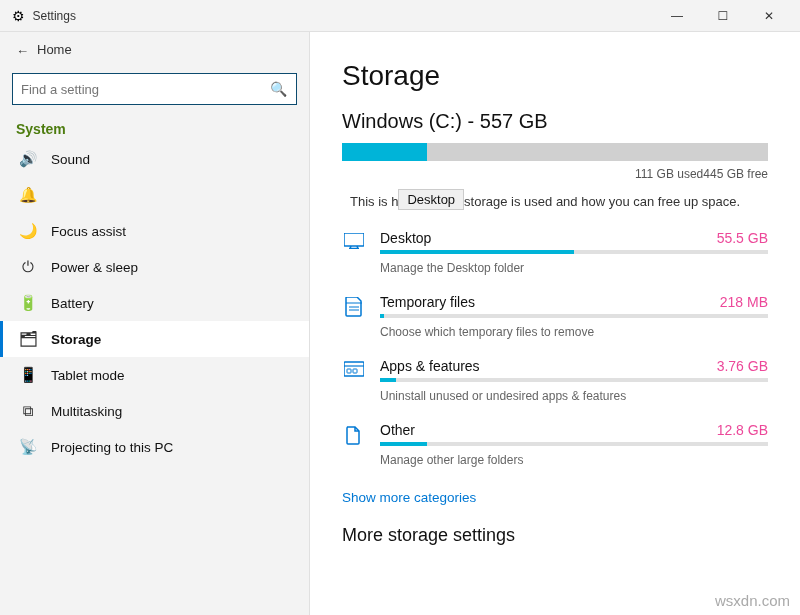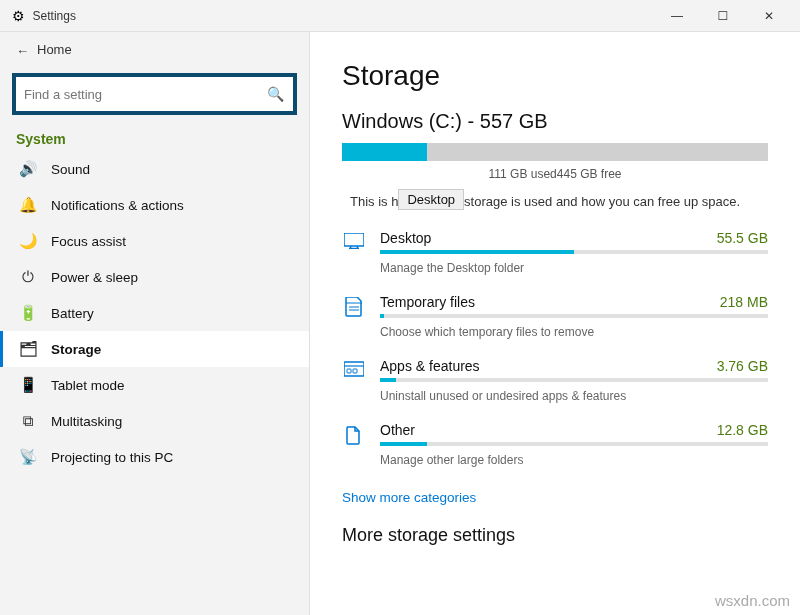--- a/index.html
+++ b/index.html
@@ -85,23 +85,23 @@
       cursor: pointer;
       gap: 8px;
       color: #333;
       font-size: 13px;
     }
 
     .search-box {
       margin: 6px 12px 10px 12px;
       display: flex;
       align-items: center;
-      border: 4px solid #0c4a6e;
+      border: 1px solid #0c4a6e;
       background: #fff;
-      height: 42px;
+      height: 32px;
       padding: 0 8px;
     }
     .search-input {
       border: none;
       outline: none;
       flex: 1;
       font-size: 13px;
       background: transparent;
       color: #333;
     }
@@ -172,21 +172,21 @@
       border-radius: 0;
     }
     .storage-bar-used {
       height: 100%;
       background: #00b4d8;
       border-radius: 0;
     }
 
     .storage-labels {
       display: flex;
-      justify-content: center;
+      justify-content: flex-end;
       font-size: 12px;
       color: #555;
       margin-bottom: 10px;
     }
 
     .storage-desc {
       font-size: 13px;
       color: #333;
       margin-bottom: 18px;
       margin-left: 8px;
@@ -227,21 +227,21 @@
       justify-content: space-between;
       align-items: baseline;
       margin-bottom: 4px;
     }
     .storage-item-name {
       font-size: 14px;
       color: #111;
     }
     .storage-item-size {
       font-size: 14px;
-      color: #4d7c0f;
+      color: #ec4899;
     }
     .storage-item-bar {
       height: 4px;
       background: #e0e0e0;
       margin-bottom: 4px;
       width: 100%;
     }
     .storage-item-bar-fill {
       height: 100%;
       background: #00b4d8;
@@ -308,21 +308,20 @@
       </div>
 
       <div class="sidebar-section-label">System</div>
 
       <div class="sidebar-item">
         <span class="sidebar-icon">🔊</span>
         <span>Sound</span>
       </div>
       <div class="sidebar-item">
         <span class="sidebar-icon">🔔</span>
-        <span>Notifications &amp; actions</span>
       </div>
       <div class="sidebar-item">
         <span class="sidebar-icon">🌙</span>
         <span>Focus assist</span>
       </div>
       <div class="sidebar-item">
         <span class="sidebar-icon">⏻</span>
         <span>Power &amp; sleep</span>
       </div>
       <div class="sidebar-item">

